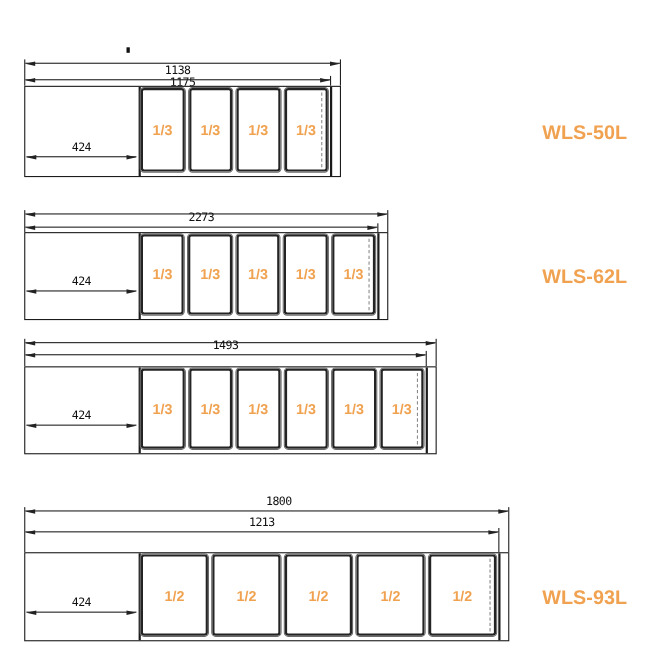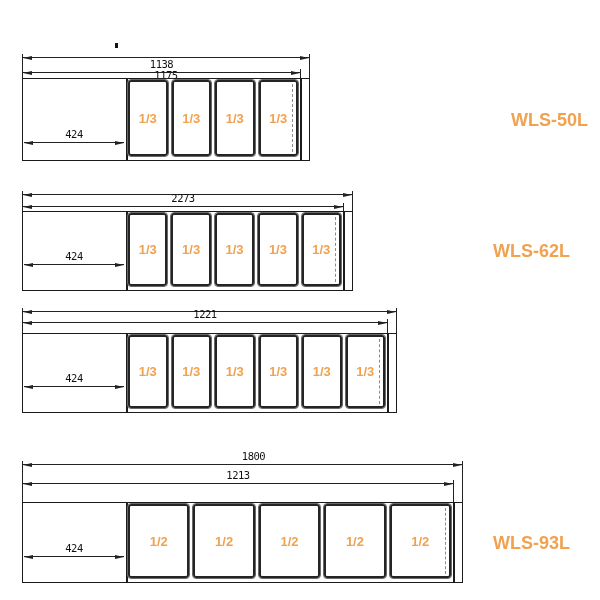--- a/index.html
+++ b/index.html
@@ -87,21 +87,21 @@
           </div>
           <div class="pan">
             <span class="pan-label">1/3</span>
             <div class="pan-dash"></div>
           </div>
         </div>
         <div class="dim-line" style="left: 24px; top: 142px; width: 100px;"></div>
         <div class="arr arr-l" style="left: 24px; top: 141px;"></div>
         <div class="arr arr-r" style="left: 115px; top: 141px;"></div>
         <div class="dim-text" style="left: 22px; top: 129px; width: 104px;">424</div>
-        <div class="model-label" style="top: 110px; margin-left: 18px;">WLS-50L</div>
+        <div class="model-label" style="top: 110px;">WLS-50L</div>
       </div>
       <div class="row-group">
         <div class="dim-line" style="left: 23px; top: 194px; width: 329px;"></div>
         <div class="arr arr-l" style="left: 23px; top: 193px;"></div>
         <div class="arr arr-r" style="left: 343px; top: 193px;"></div>
         <div class="dim-line" style="left: 23px; top: 206px; width: 320px;"></div>
         <div class="arr arr-l" style="left: 23px; top: 205px;"></div>
         <div class="arr arr-r" style="left: 334px; top: 205px;"></div>
         <div class="dim-text" style="left: 21px; top: 193px; width: 324px;">2273</div>
         <div class="ext-line" style="left: 22px; top: 191px; height: 20px;"></div>
@@ -134,21 +134,21 @@
         <div class="dim-text" style="left: 22px; top: 251px; width: 104px;">424</div>
         <div class="model-label" style="top: 241px;">WLS-62L</div>
       </div>
       <div class="row-group">
         <div class="dim-line" style="left: 23px; top: 311px; width: 373px;"></div>
         <div class="arr arr-l" style="left: 23px; top: 310px;"></div>
         <div class="arr arr-r" style="left: 387px; top: 310px;"></div>
         <div class="dim-line" style="left: 23px; top: 322px; width: 364px;"></div>
         <div class="arr arr-l" style="left: 23px; top: 321px;"></div>
         <div class="arr arr-r" style="left: 378px; top: 321px;"></div>
-        <div class="dim-text" style="left: 21px; top: 309px; width: 368px;">1221</div>
+        <div class="dim-text" style="left: 21px; top: 309px; width: 368px;">1493</div>
         <div class="ext-line" style="left: 22px; top: 308px; height: 25px;"></div>
         <div class="ext-line" style="left: 396px; top: 308px; height: 25px;"></div>
         <div class="ext-line" style="left: 387px; top: 319px; height: 14px;"></div>
         <div class="unit" style="left: 22px; top: 333px; width: 375px; height: 80px;"></div>
         <div class="vline" style="left: 126px; top: 334px; height: 78px;"></div>
         <div class="vline" style="left: 387px; top: 334px; height: 78px;"></div>
         <div class="pans" style="left: 128px; top: 335px; width: 257px; height: 73px;">
           <div class="pan">
             <span class="pan-label">1/3</span>
           </div>

